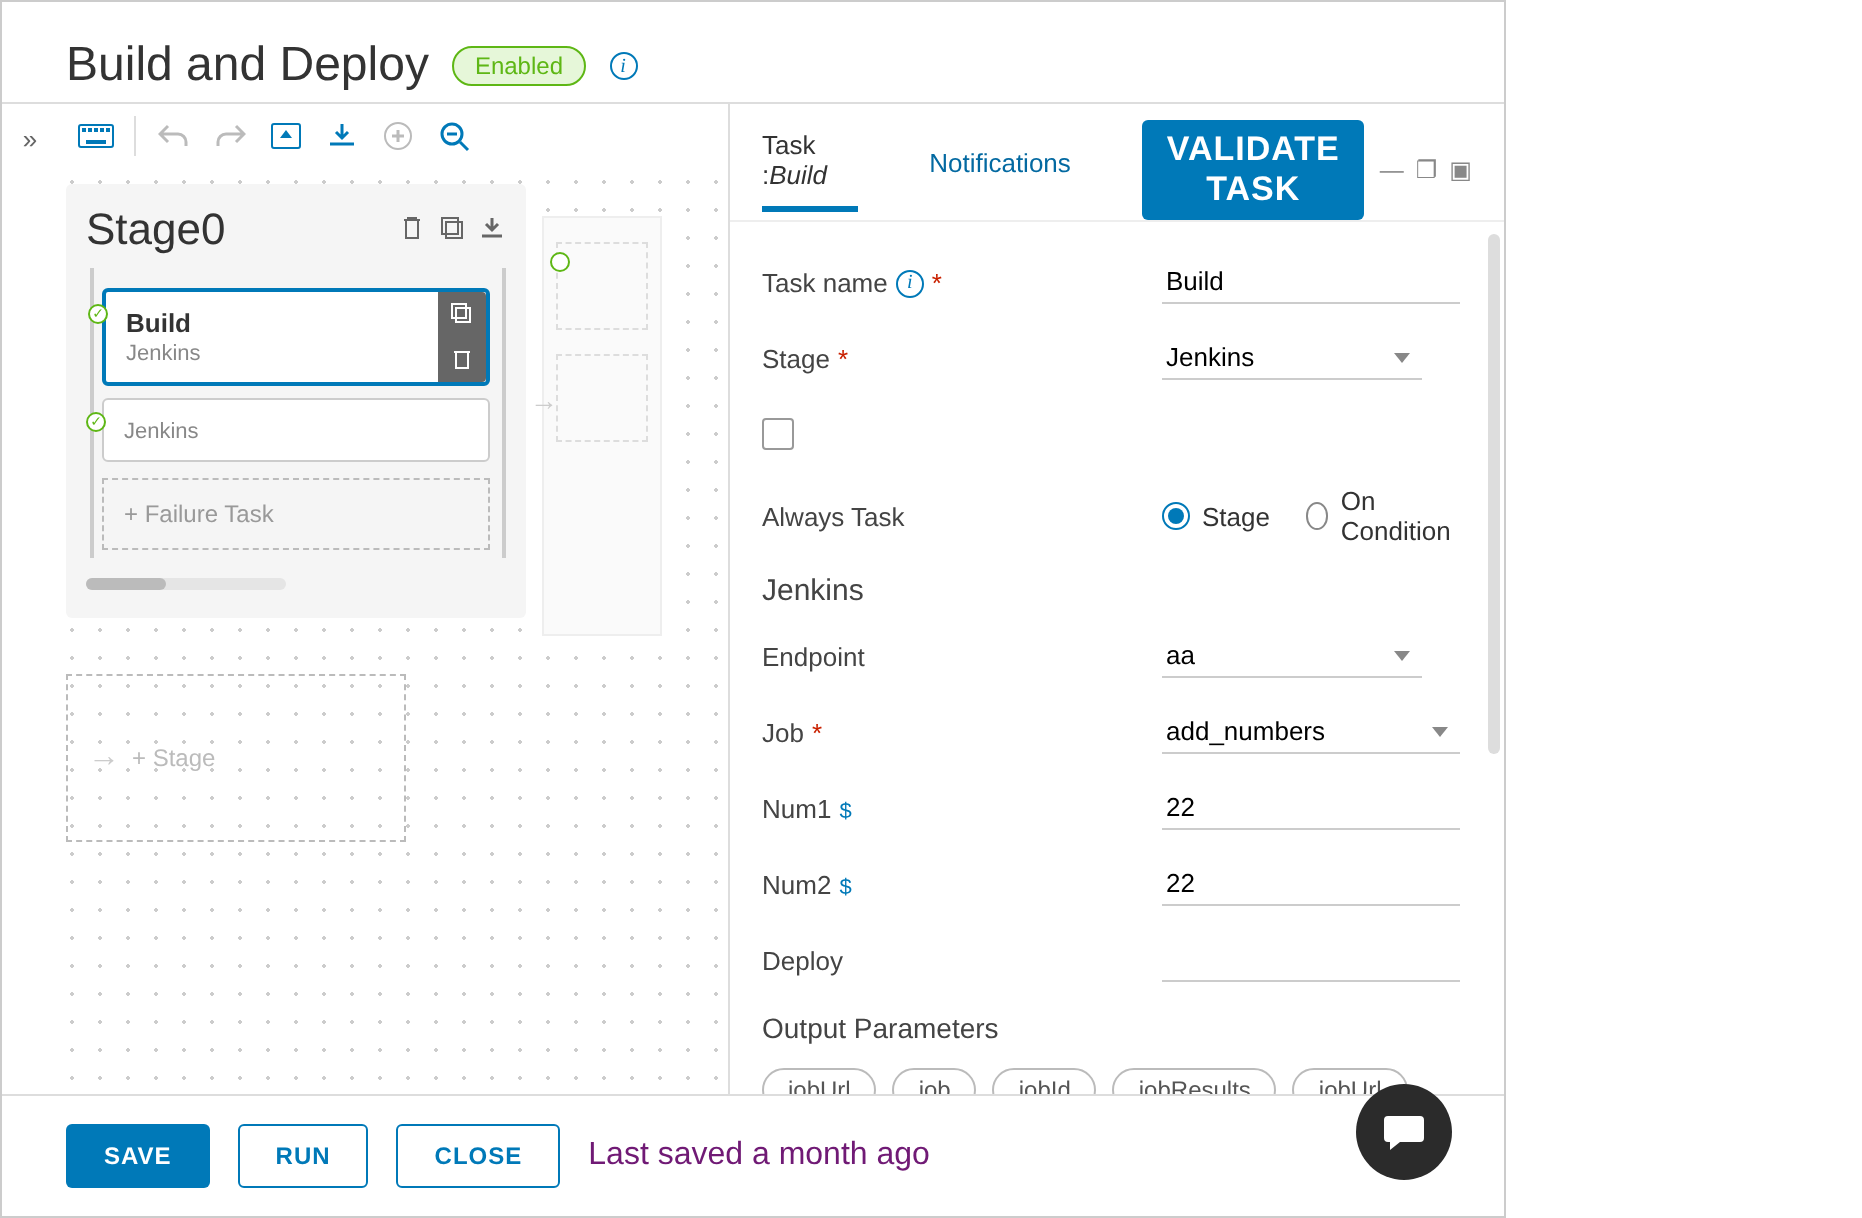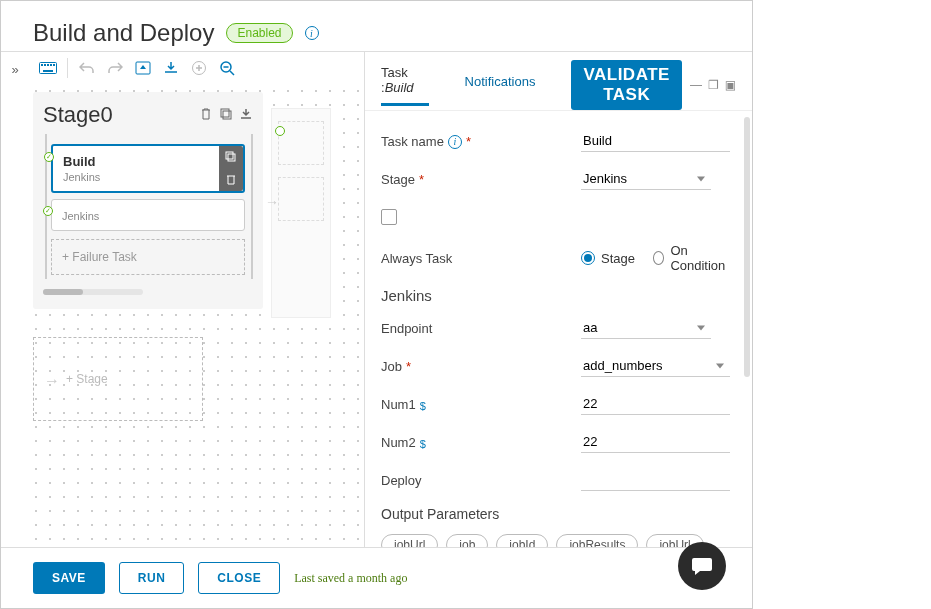--- a/index.html
+++ b/index.html
@@ -64,21 +64,21 @@
 .radio.checked { border-color: #0079b8; }
 .radio.checked::after { content: ""; width: 8px; height: 8px; background: #0079b8; border-radius: 50%; }
 .section-h { font-size: 15px; color: #444; margin: 10px 0 12px; }
 .pills { display: flex; gap: 8px; flex-wrap: wrap; }
 .pill { border: 1px solid #bbb; border-radius: 12px; padding: 3px 12px; font-size: 12px; color: #555; background: #fff; }
 .vscroll { position: absolute; right: 2px; top: 6px; width: 6px; height: 260px; background: #ddd; border-radius: 3px; }
 .footer { border-top: 1px solid #ddd; padding: 14px 32px; display: flex; align-items: center; gap: 14px; }
 .btn { padding: 8px 18px; font-size: 12px; font-weight: 600; letter-spacing: .5px; border-radius: 3px; cursor: pointer; border: 1px solid transparent; }
 .btn.primary { background: #0079b8; color: #fff; }
 .btn.secondary { background: #fff; color: #0079b8; border-color: #0079b8; }
-.saved-txt { color: #4d7c0f; font-size: 12px; font-family: Liberation Serif, serif; }
+.saved-txt { color: #701a75; font-size: 16px; }
 .chat-fab { position: absolute; right: 26px; bottom: 18px; width: 48px; height: 48px; background: #2b2b2b; border-radius: 50%; display: flex; align-items: center; justify-content: center; cursor: pointer; }
 .chat-fab svg { fill: #fff; }
 </style>
 </head>
 <body>
 
 <div class="app">
   <div class="header">
     <h1>Build and Deploy</h1>
     <span class="badge">Enabled</span>

